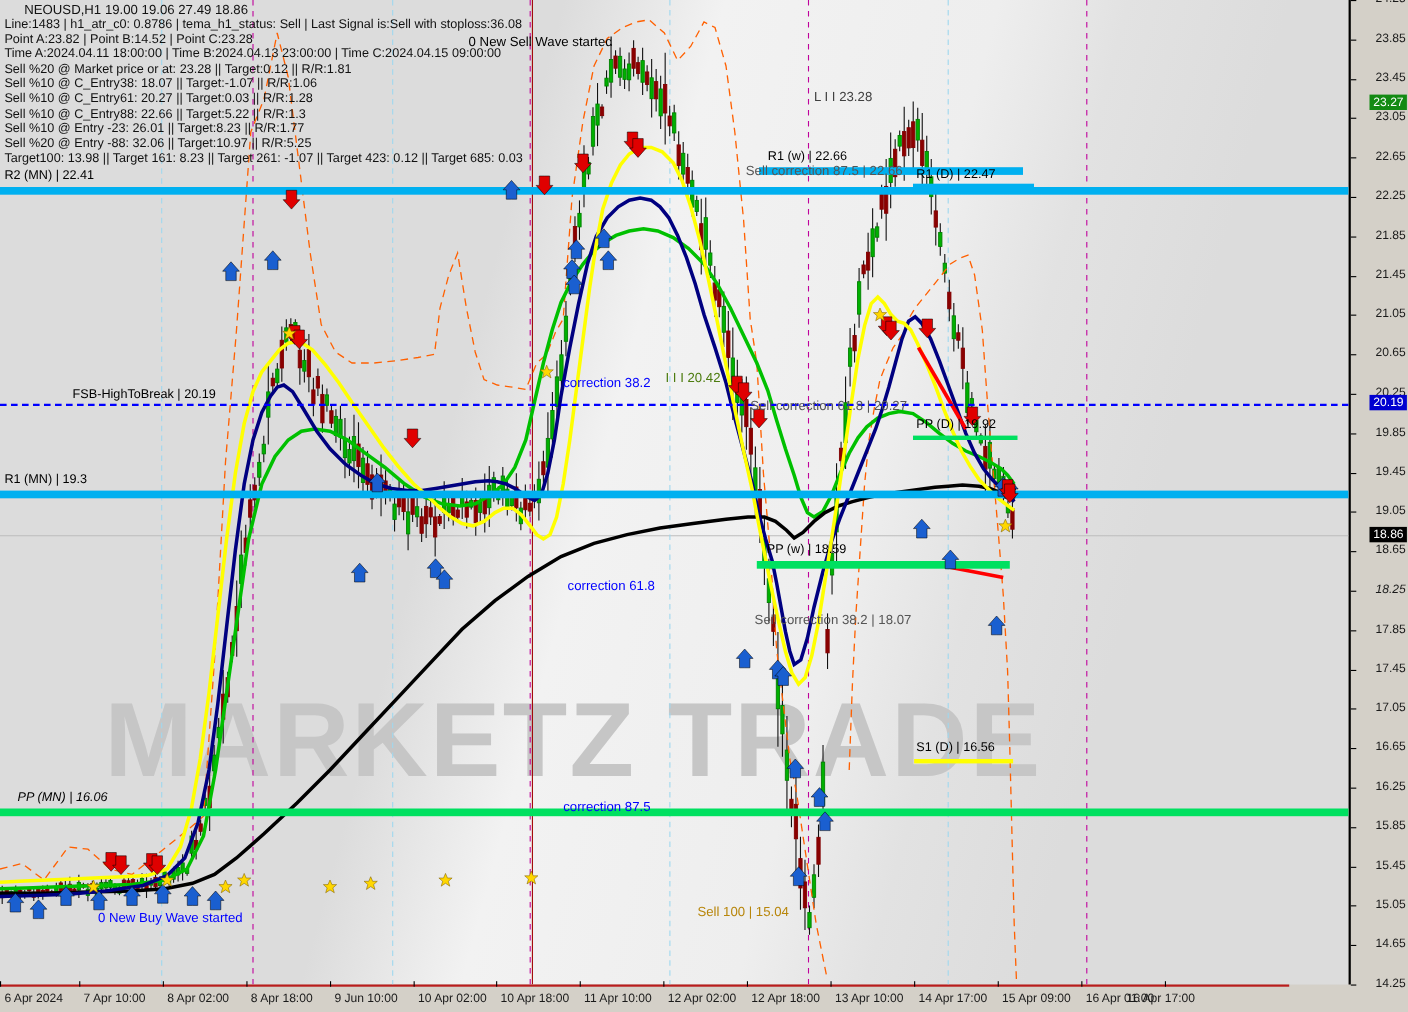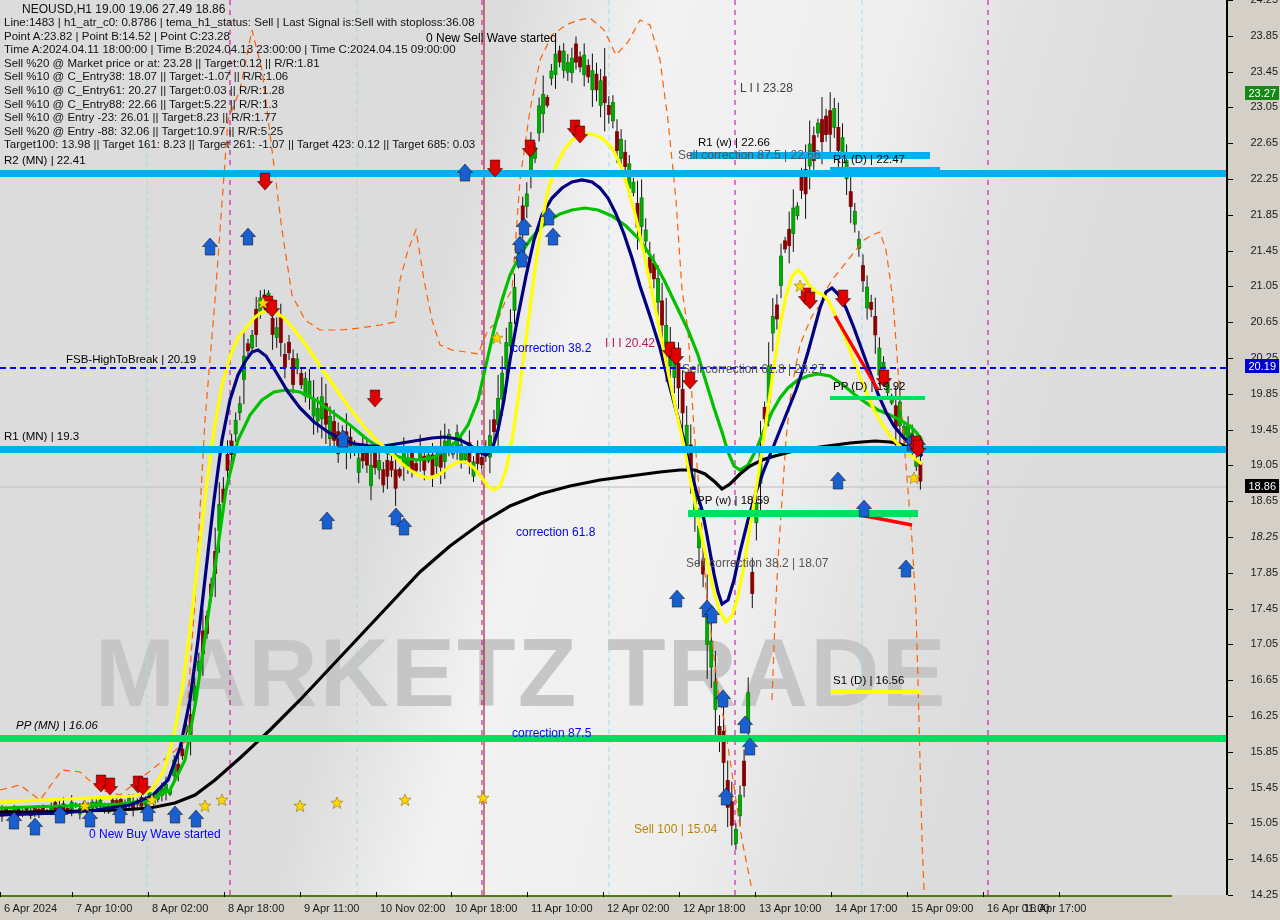--- a/index.html
+++ b/index.html
@@ -14,21 +14,21 @@
 
   
   #wm{position:absolute;left:95px;top:618px;font-size:96px;font-weight:bold;color:#c6c6c6;
       letter-spacing:2px;font-family:"Liberation Sans",sans-serif;white-space:nowrap;
       user-select:none;}
 
   
   #axisRight{position:absolute;left:1226px;top:0;width:54px;height:895px;background:#d4d0c8;
              border-left:2px solid #000;box-sizing:border-box;}
   #axisBottom{position:absolute;left:0;top:895px;width:1172px;height:25px;background:#d4d0c8;
-             border-top:2px solid #4d7c0f;box-sizing:border-box;}
+             border-top:2px solid #b91c1c;box-sizing:border-box;}
   .ylab{position:absolute;right:2px;font-size:11px;color:#1a1a1a;white-space:nowrap;
         font-family:"Liberation Sans",sans-serif;}
   .ytick{position:absolute;left:0px;width:5px;height:1px;background:#000;}
   .xlab{position:absolute;top:5px;font-size:11px;color:#1a1a1a;white-space:nowrap;
         font-family:"Liberation Sans",sans-serif;}
   .xtick{position:absolute;top:-5px;width:1px;height:5px;background:#000;}
 
   
   .ptag{position:absolute;right:1px;font-size:11px;padding:1px 3px;white-space:nowrap;
         font-family:"Liberation Sans",sans-serif;z-index:5;}
@@ -799,21 +799,21 @@
           <div class="hlbl" style="left: 833px; top: 674px; color: rgb(0, 0, 0);">S1 (D) | 16.56</div>
           <div class="hband" style="background: rgb(0, 224, 96); height: 7px; left: 0px; width: 1226px; top: 735px;"></div>
           <div class="hlbl" style="left: 16px; top: 719px; color: rgb(0, 0, 0); font-style: italic;">PP (MN) | 16.06</div>
         </div>
 
       <div id="annHost">
           <div class="ann" style="left: 426px; top: 31px; color: rgb(0, 0, 0);">0 New Sell Wave started</div>
           <div class="ann" style="left: 740px; top: 81px; color: rgb(64, 64, 64);">L I I 23.28</div>
           <div class="ann" style="left: 678px; top: 148px; color: rgb(85, 85, 85);">Sell correction 87.5 | 22.66</div>
           <div class="ann" style="left: 512px; top: 341px; color: rgb(0, 0, 255);">correction 38.2</div>
-          <div class="ann" style="left: 605px; top: 336px; color: #be185d;">I I I 20.42</div>
+          <div class="ann" style="left: 605px; top: 336px; color: #4d7c0f;">I I I 20.42</div>
           <div class="ann" style="left: 682px; top: 362px; color: rgb(85, 85, 85);">Sell correction 61.8 | 20.27</div>
           <div class="ann" style="left: 516px; top: 525px; color: rgb(0, 0, 255);">correction 61.8</div>
           <div class="ann" style="left: 686px; top: 556px; color: rgb(85, 85, 85);">Sell correction 38.2 | 18.07</div>
           <div class="ann" style="left: 512px; top: 726px; color: rgb(0, 0, 255);">correction 87.5</div>
           <div class="ann" style="left: 634px; top: 822px; color: rgb(184, 134, 11);">Sell 100 | 15.04</div>
           <div class="ann" style="left: 89px; top: 827px; color: rgb(0, 0, 255);">0 New Buy Wave started</div>
         </div>
     </div>
 
     <div id="info">
@@ -893,23 +893,23 @@
 
   <div id="axisBottom">
       <div class="xlab" style="left: 4px;">6 Apr 2024</div>
       <div class="xtick" style="left: 0px;"></div>
       <div class="xlab" style="left: 76px;">7 Apr 10:00</div>
       <div class="xtick" style="left: 72px;"></div>
       <div class="xlab" style="left: 152px;">8 Apr 02:00</div>
       <div class="xtick" style="left: 148px;"></div>
       <div class="xlab" style="left: 228px;">8 Apr 18:00</div>
       <div class="xtick" style="left: 224px;"></div>
-      <div class="xlab" style="left: 304px;">9 Apr 11:00</div>
+      <div class="xlab" style="left: 304px;">9 Jun 10:00</div>
       <div class="xtick" style="left: 300px;"></div>
-      <div class="xlab" style="left: 380px;">10 Nov 02:00</div>
+      <div class="xlab" style="left: 380px;">10 Apr 02:00</div>
       <div class="xtick" style="left: 376px;"></div>
       <div class="xlab" style="left: 455px;">10 Apr 18:00</div>
       <div class="xtick" style="left: 451px;"></div>
       <div class="xlab" style="left: 531px;">11 Apr 10:00</div>
       <div class="xtick" style="left: 527px;"></div>
       <div class="xlab" style="left: 607px;">12 Apr 02:00</div>
       <div class="xtick" style="left: 603px;"></div>
       <div class="xlab" style="left: 683px;">12 Apr 18:00</div>
       <div class="xtick" style="left: 679px;"></div>
       <div class="xlab" style="left: 759px;">13 Apr 10:00</div>

